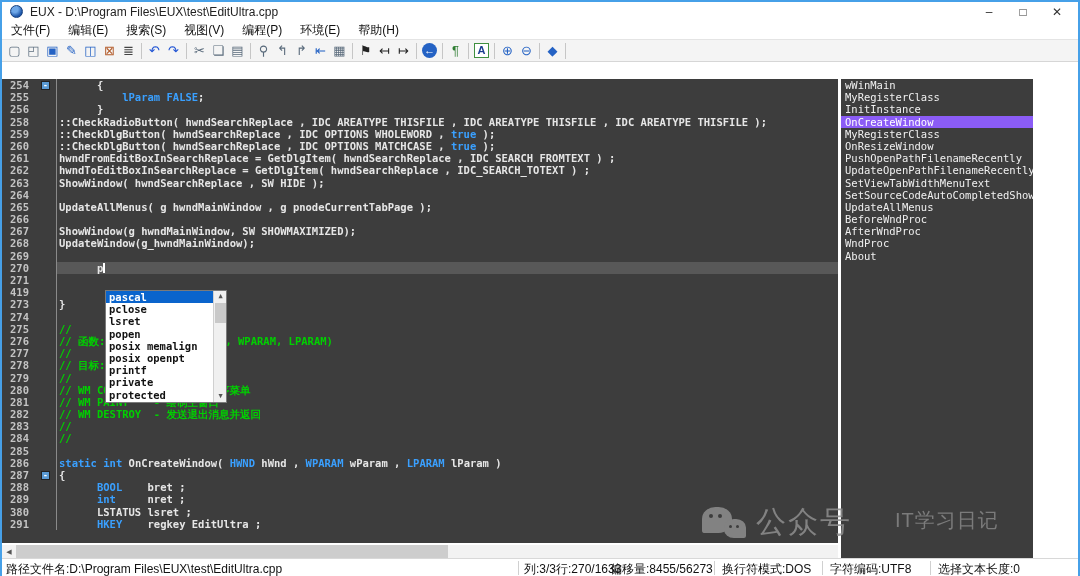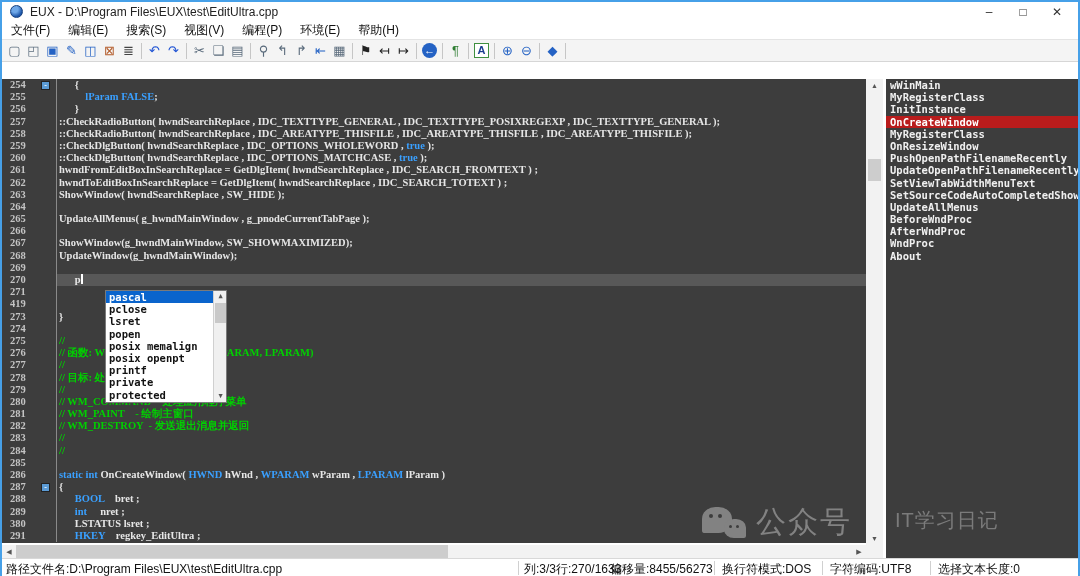--- a/index.html
+++ b/index.html
@@ -37,21 +37,21 @@
   
   #tabbar { position:absolute; left:0; top:61px; right:0; height:18px; background:#ededed; }
   .tab { position:absolute; left:2px; top:0; height:18px; padding:0 8px; background:#fff;
          border:1px solid #a8a8a8; border-bottom:none; font-family:"DejaVu Sans Mono", monospace;
          font-size:10px; line-height:17px; color:#111; }
 
   
   #editor { position:absolute; left:0; top:77px; width:864px; height:464px; background:#3d3d3d;
             overflow:hidden; font-family:"DejaVu Sans Mono", monospace; font-weight:bold;
             font-size:10.5px; }
-  .row { display:flex; height:12.2px; line-height:12.2px; white-space:pre;font-family:Liberation Serif, serif; }
+  .row { display:flex; height:12.2px; line-height:12.2px; white-space:pre; }
   .row .num { width:34px; padding-left:8px; color:#c4c4c4; flex:none; }
   .row .fold { width:20px; flex:none; position:relative; }
   .row .code { flex:1; border-left:1px solid #8a8a8a; padding-left:2px; color:#e6e6e6; overflow:hidden; }
   .row.cur .code { background:#585858; }
   .k { color:#3aa0ff; } .c { color:#00d000; } .p { color:#e6e6e6; }
   .foldbox { position:absolute; left:5px; top:2px; width:9px; height:9px; background:#5b9bd5;
              border:1px solid #222; color:#fff; font-size:8px; line-height:7px; text-align:center; }
   .caret { display:inline-block; width:2px; height:10px; background:#fff; vertical-align:-1px; }
 
   
@@ -73,25 +73,25 @@
   #vscroll .thumb { position:absolute; left:2px; top:80px; width:13px; height:22px; background:#cdcdcd; }
   #corner { position:absolute; left:864px; top:543px; width:17px; height:13px; background:#f2f2f2; }
 
   
   #hscroll { position:absolute; left:0; top:543px; width:864px; height:13px; background:#f2f2f2; }
   #hscroll .arr { position:absolute; top:0; width:14px; height:13px; text-align:center;
                   font-size:7px; color:#555; line-height:13px; }
   #hscroll .thumb { position:absolute; left:14px; top:0; width:432px; height:13px; background:#cdcdcd; }
 
   
-  #panel { position:absolute; left:881px; top:77px; width:195px; height:479px; background:#3d3d3d;
+  #panel { position:absolute; left:836px; top:77px; width:195px; height:479px; background:#3d3d3d;
            border-left:3px solid #fff; overflow:hidden; font-family:"DejaVu Sans Mono", monospace;
-           font-weight:bold; font-size:10.5px; color:#f0f0f0; }
+           font-weight:normal; font-size:10.5px; color:#f0f0f0; }
   .fn-item { height:12.2px; line-height:12.2px; padding-left:4px; white-space:pre; overflow:hidden; }
-  .fn-item.sel { background:#b91c1c; color:#fff; }
+  .fn-item.sel { background:#8b5cf6; color:#fff; }
 
   
   #wm-left { position:absolute; left:700px; top:500px; z-index:30; display:flex; align-items:center;
              opacity:.85; }
   .bub { position:relative; background:#8f8f8f; border-radius:45% 45% 45% 10%; }
   .bub.b1 { width:30px; height:26px; }
   .bub.b2 { width:22px; height:19px; margin-left:-8px; margin-top:12px; border-radius:45% 45% 10% 45%; }
   .bub i { position:absolute; top:7px; width:4px; height:4px; border-radius:50%; background:#3d3d3d; }
   .bub.b1 i.d1 { left:7px; } .bub.b1 i.d2 { left:16px; }
   .bub.b2 i { top:6px; width:3px; height:3px; } .bub.b2 i.d1 { left:5px; } .bub.b2 i.d2 { left:12px; }
@@ -159,21 +159,20 @@
       <span class="tsep"></span>
       <span class="ti ti-about" style="color: rgb(36, 98, 196);">◆</span>
       <span class="tsep"></span>
     </div>
 
 
   <div id="editor">
       <div class="row"><div class="num">254</div><div class="fold"><div class="foldbox">-</div></div><div class="code"><span class="p">      {</span></div></div>
       <div class="row"><div class="num">255</div><div class="fold"></div><div class="code"><span class="p">          </span><span class="k">lParam</span><span class="p"> </span><span class="k">FALSE</span><span class="p">;</span></div></div>
       <div class="row"><div class="num">256</div><div class="fold"></div><div class="code"><span class="p">      }</span></div></div>
-      <div class="row"><div class="num">257</div><div class="fold"></div><div class="code"><span class="p">::CheckRadioButton( hwndSearchReplace , IDC_TEXTTYPE_GENERAL , IDC_TEXTTYPE_POSIXREGEXP , IDC_TEXTTYPE_GENERAL );</span></div></div>
       <div class="row"><div class="num">258</div><div class="fold"></div><div class="code"><span class="p">::CheckRadioButton( hwndSearchReplace , IDC_AREATYPE_THISFILE , IDC_AREATYPE_THISFILE , IDC_AREATYPE_THISFILE );</span></div></div>
       <div class="row"><div class="num">259</div><div class="fold"></div><div class="code"><span class="p">::CheckDlgButton( hwndSearchReplace , IDC_OPTIONS_WHOLEWORD , </span><span class="k">true</span><span class="p"> );</span></div></div>
       <div class="row"><div class="num">260</div><div class="fold"></div><div class="code"><span class="p">::CheckDlgButton( hwndSearchReplace , IDC_OPTIONS_MATCHCASE , </span><span class="k">true</span><span class="p"> );</span></div></div>
       <div class="row"><div class="num">261</div><div class="fold"></div><div class="code"><span class="p">hwndFromEditBoxInSearchReplace = GetDlgItem( hwndSearchReplace , IDC_SEARCH_FROMTEXT ) ;</span></div></div>
       <div class="row"><div class="num">262</div><div class="fold"></div><div class="code"><span class="p">hwndToEditBoxInSearchReplace = GetDlgItem( hwndSearchReplace , IDC_SEARCH_TOTEXT ) ;</span></div></div>
       <div class="row"><div class="num">263</div><div class="fold"></div><div class="code"><span class="p">ShowWindow( hwndSearchReplace , SW_HIDE );</span></div></div>
       <div class="row"><div class="num">264</div><div class="fold"></div><div class="code"></div></div>
       <div class="row"><div class="num">265</div><div class="fold"></div><div class="code"><span class="p">UpdateAllMenus( g_hwndMainWindow , g_pnodeCurrentTabPage );</span></div></div>
       <div class="row"><div class="num">266</div><div class="fold"></div><div class="code"></div></div>
       <div class="row"><div class="num">267</div><div class="fold"></div><div class="code"><span class="p">ShowWindow(g_hwndMainWindow, SW_SHOWMAXIMIZED);</span></div></div>

